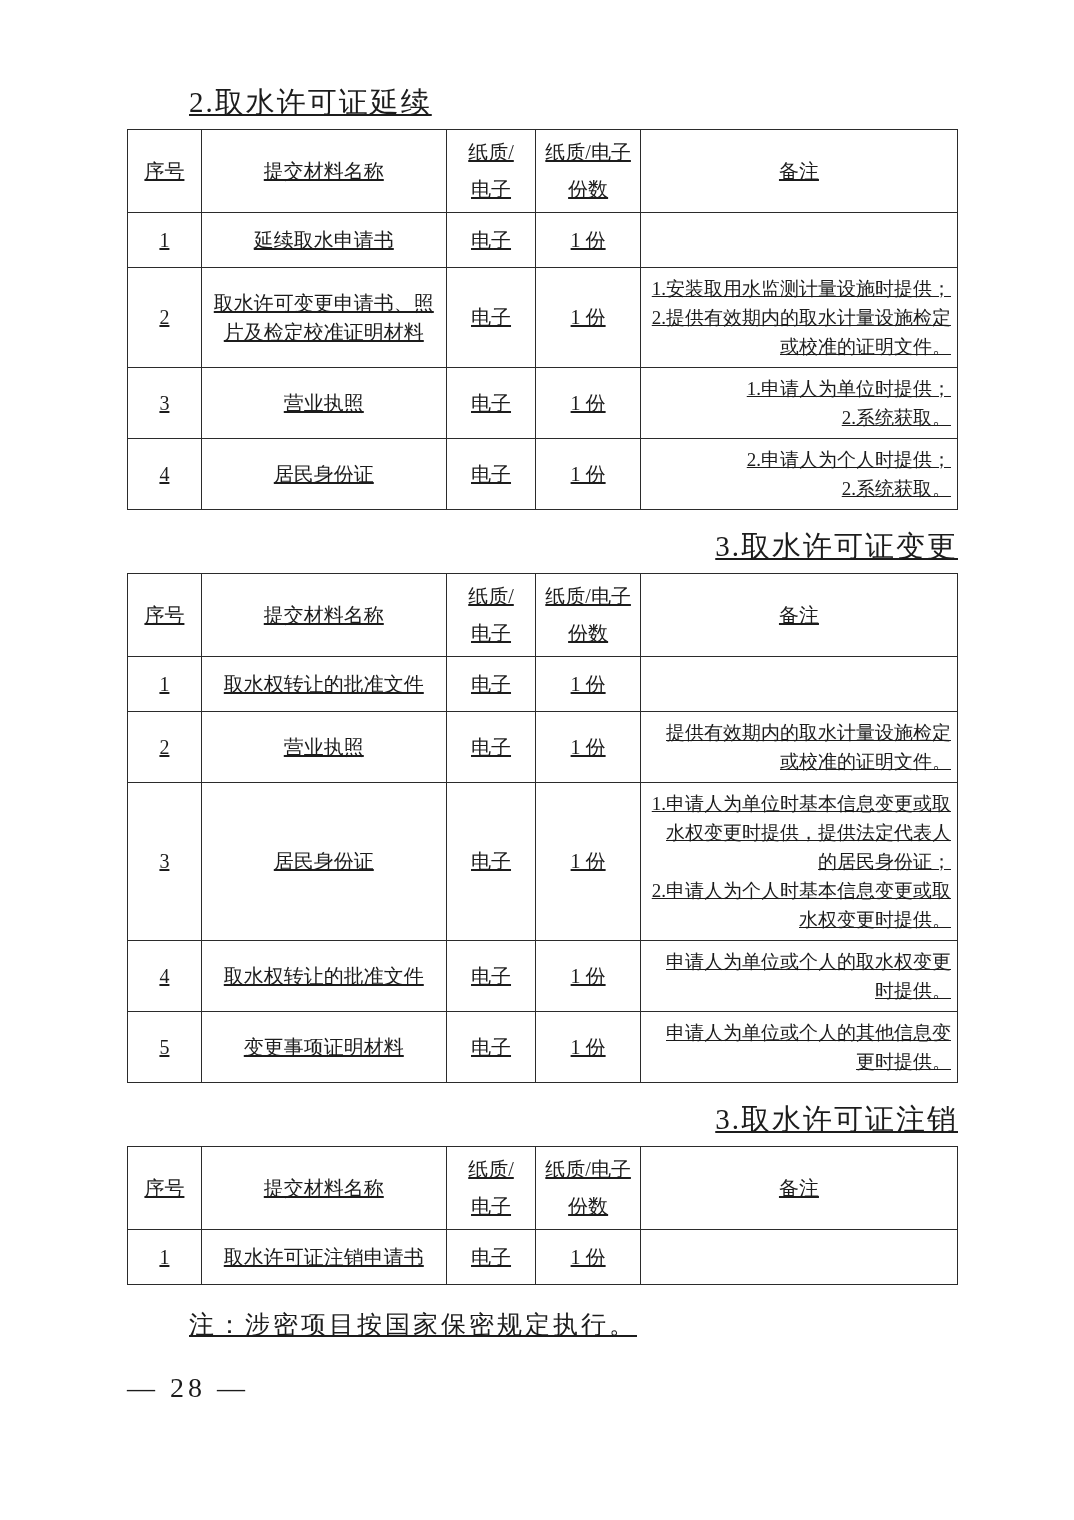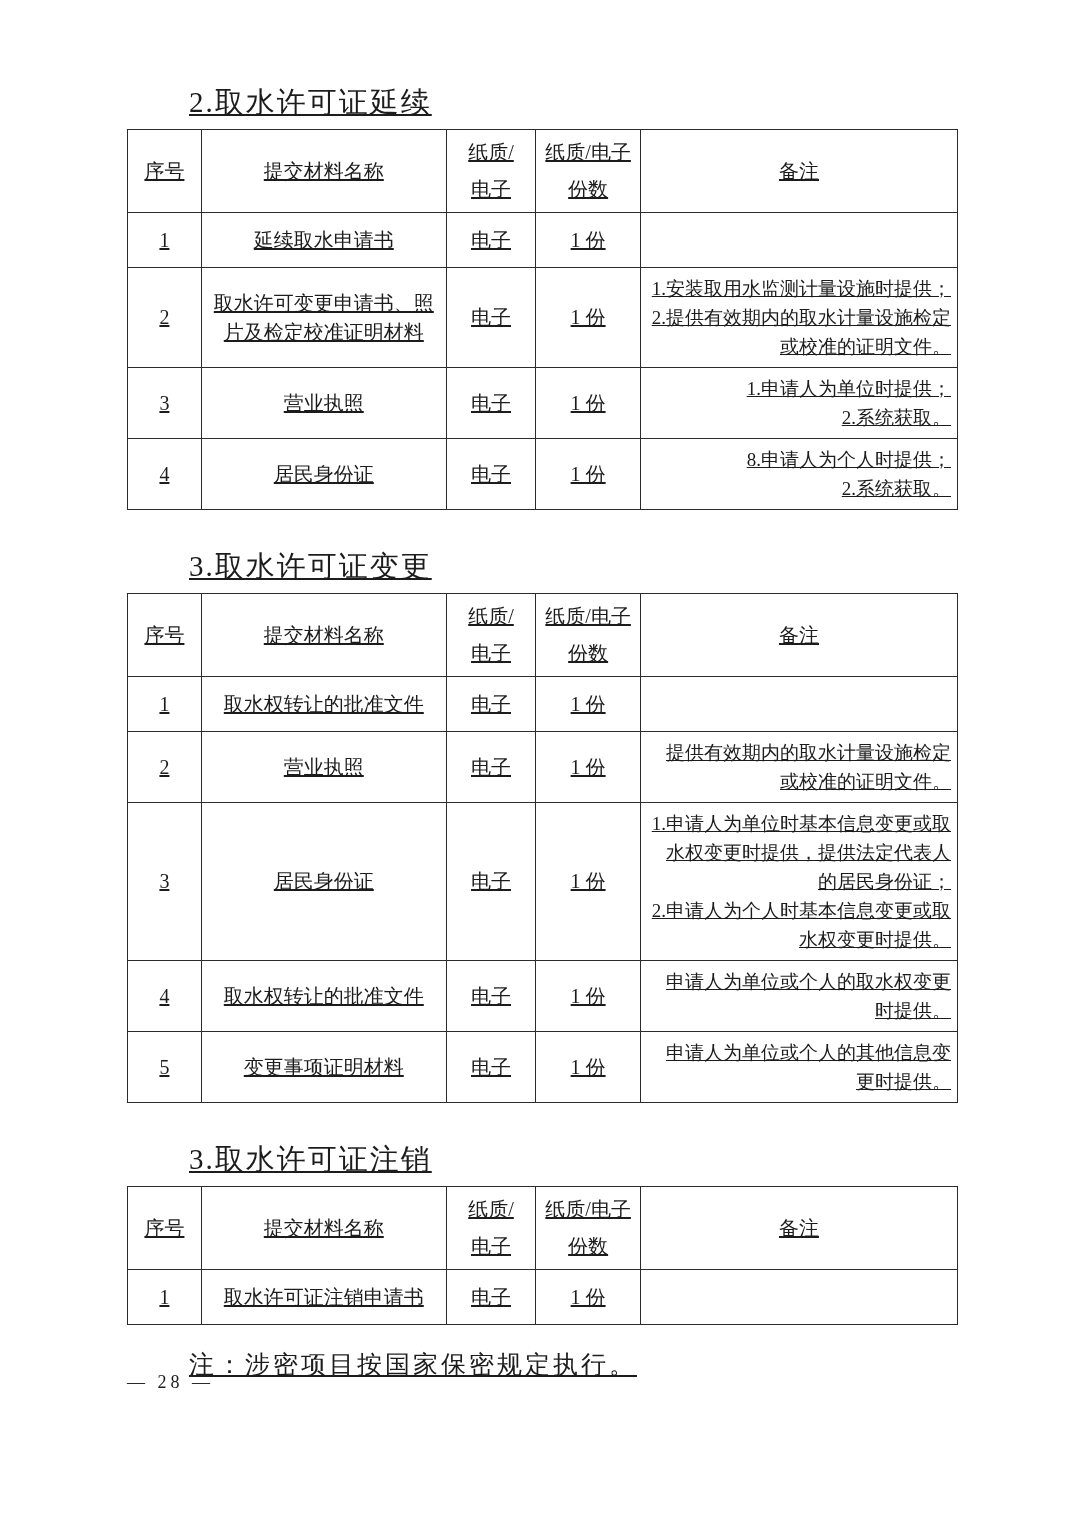--- a/index.html
+++ b/index.html
@@ -15,21 +15,21 @@
     box-sizing:border-box;
     text-decoration:underline;
   }
   .sec-title{
     font-size:29px;
     font-weight:400;
     letter-spacing:2px;
     margin:0 0 11px 62px;
     line-height:32px;
   }
-  section + section .sec-title{margin-top:40px;}
+  section + section .sec-title{margin-top:20px;text-align:right;}
   table{
     width:100%;
     border-collapse:collapse;
     table-layout:fixed;
   }
   th,td{
     border:1.5px solid #2b2b2b;
     vertical-align:middle;
     font-weight:400;
     padding:4px 4px;
@@ -56,21 +56,21 @@
   .note{
     font-size:25px;
     letter-spacing:3px;
     margin:24px 0 0 62px;
     line-height:32px;
   }
   .footer{
     position:absolute;
     left:127px;
     top:1372px;
-    font-size:18px;
+    font-size:28px;
     letter-spacing:4px;
   }
   col.c-no{width:8.9%;}
   col.c-name{width:29.5%;}
   col.c-medium{width:10.8%;}
   col.c-copies{width:12.6%;}
   col.c-remark{width:38.2%;}
 </style>
 </head>
 <body>
@@ -135,21 +135,21 @@
               <div>1.申请人为单位时提供；</div>
               <div>2.系统获取。</div>
             </td>
           </tr>
           <tr>
             <td>4</td>
             <td>居民身份证</td>
             <td>电子</td>
             <td>1 份</td>
             <td class="remark">
-              <div>8.申请人为个人时提供；</div>
+              <div>2.申请人为个人时提供；</div>
               <div>2.系统获取。</div>
             </td>
           </tr>
         </tbody>
     </table>
   </section>
 
   <section>
     <h2 class="sec-title">3.取水许可证变更</h2>
     <table>

